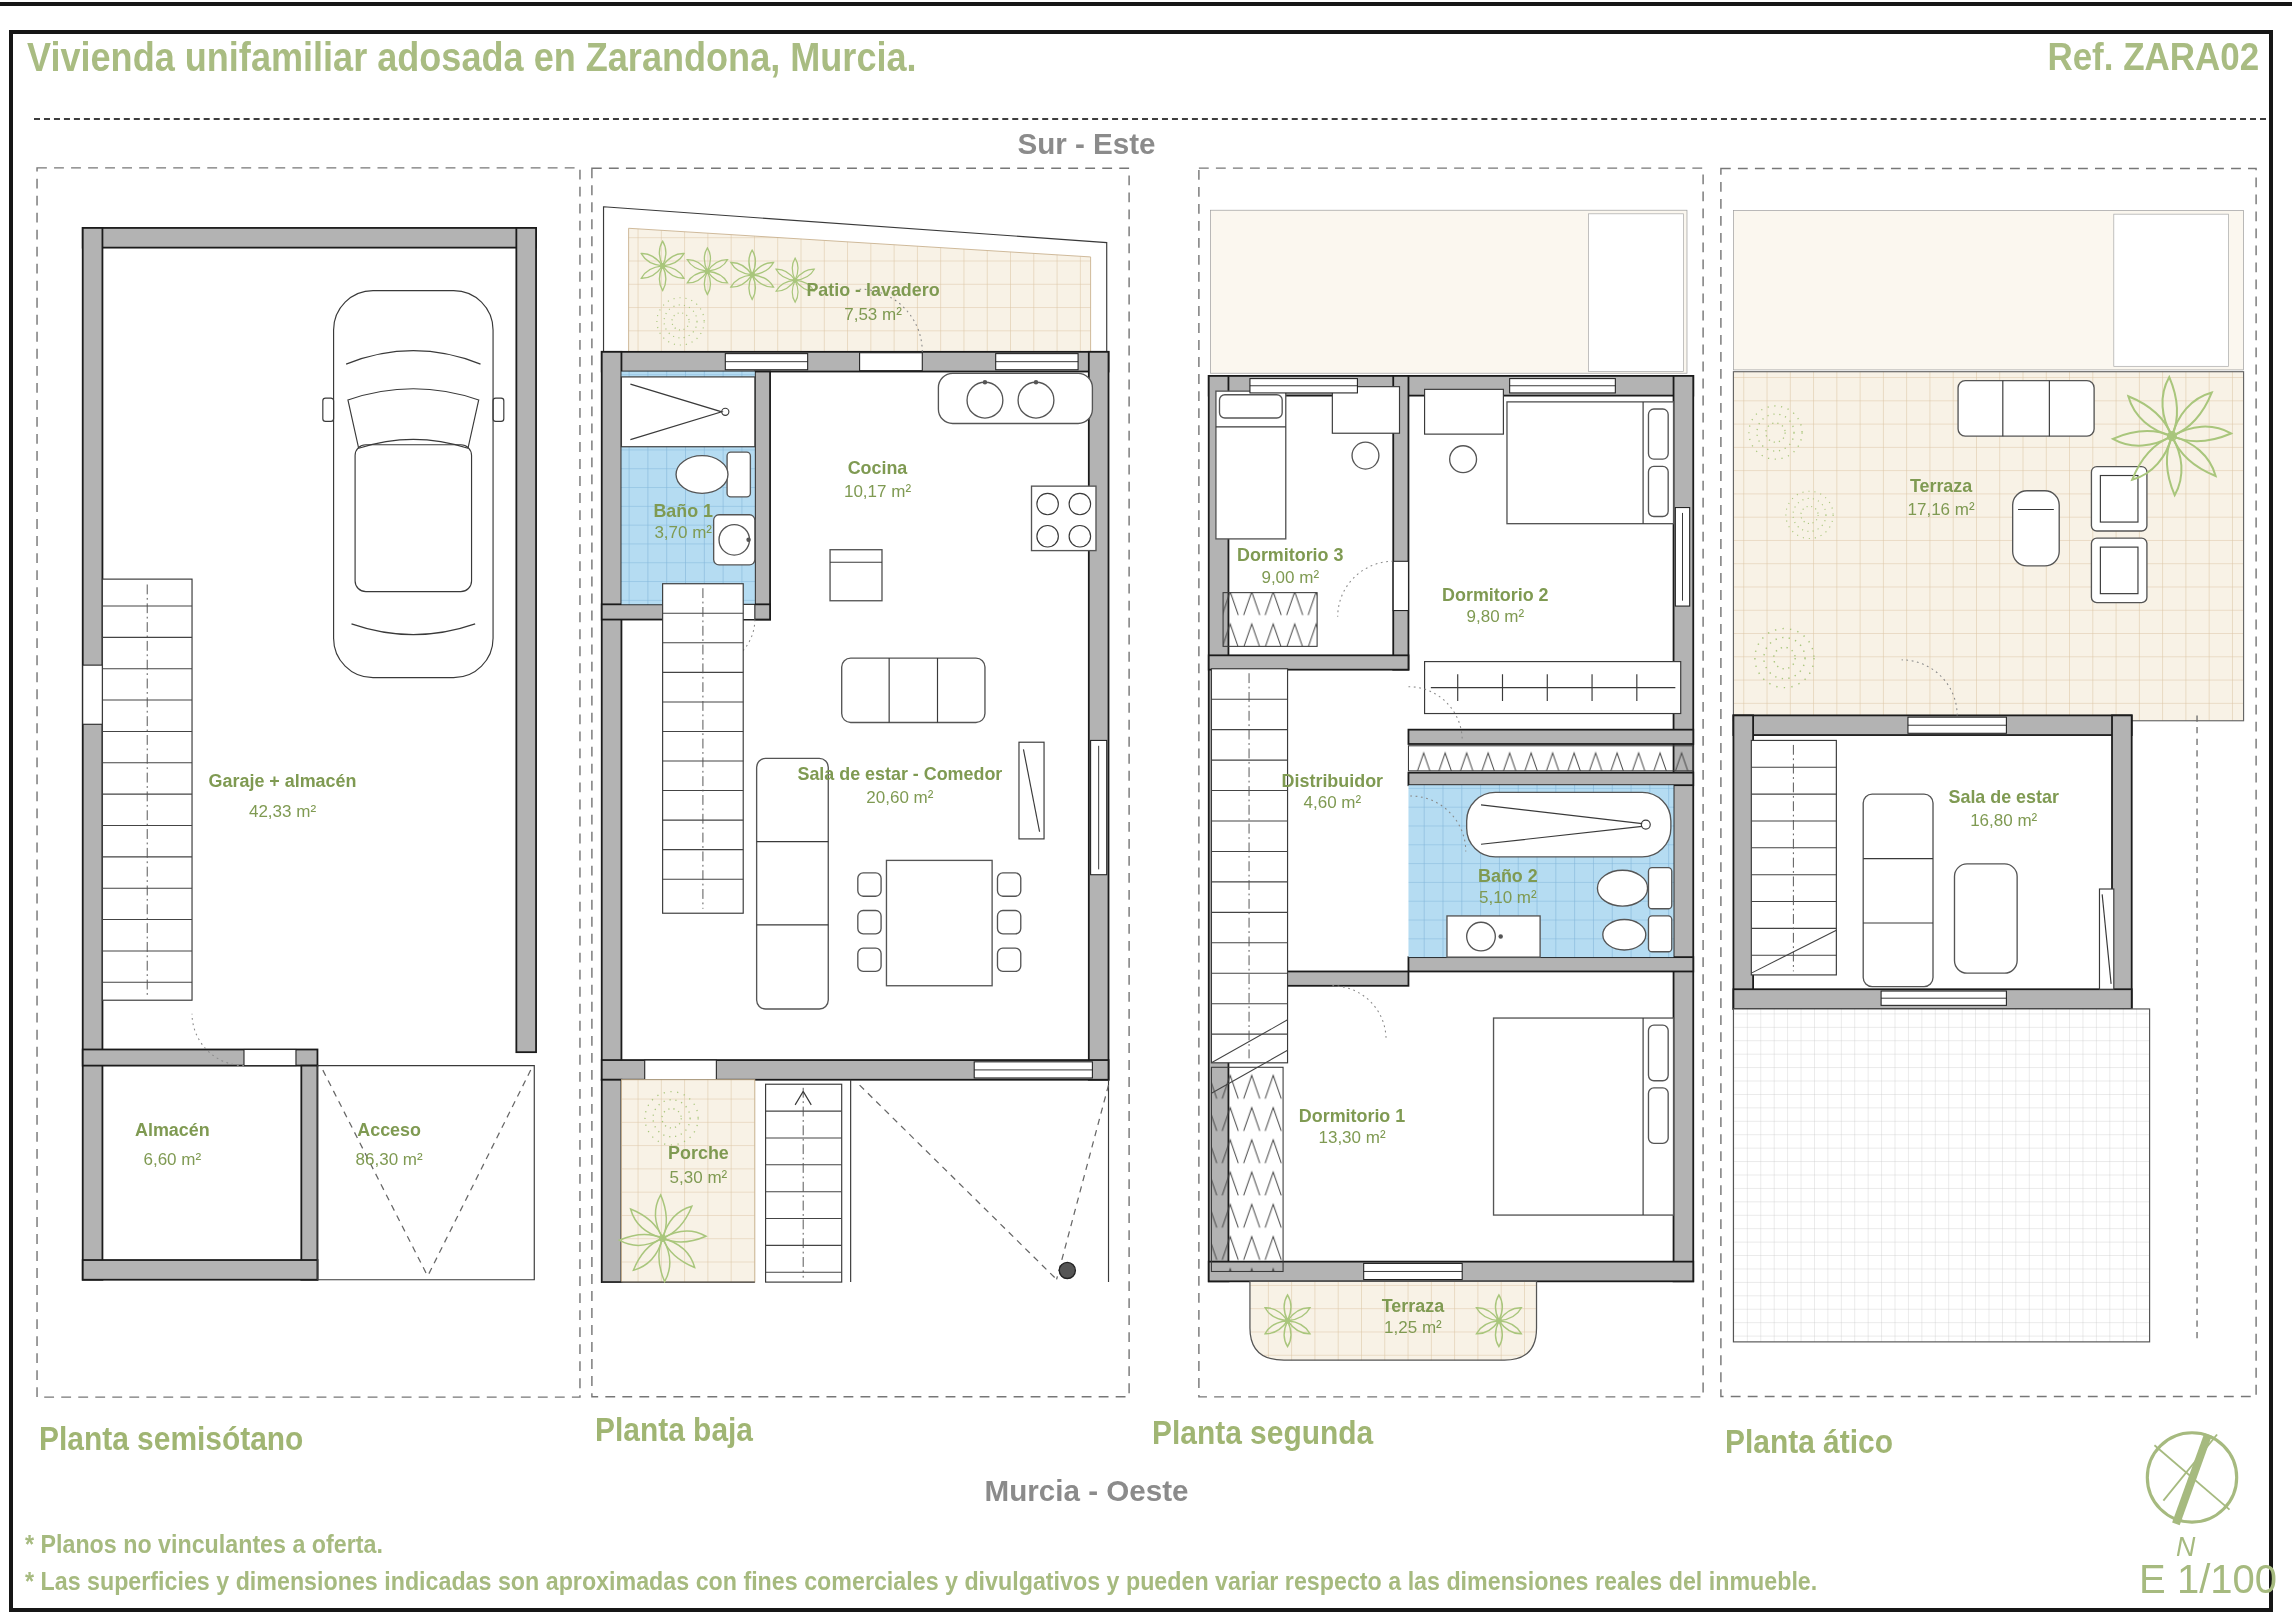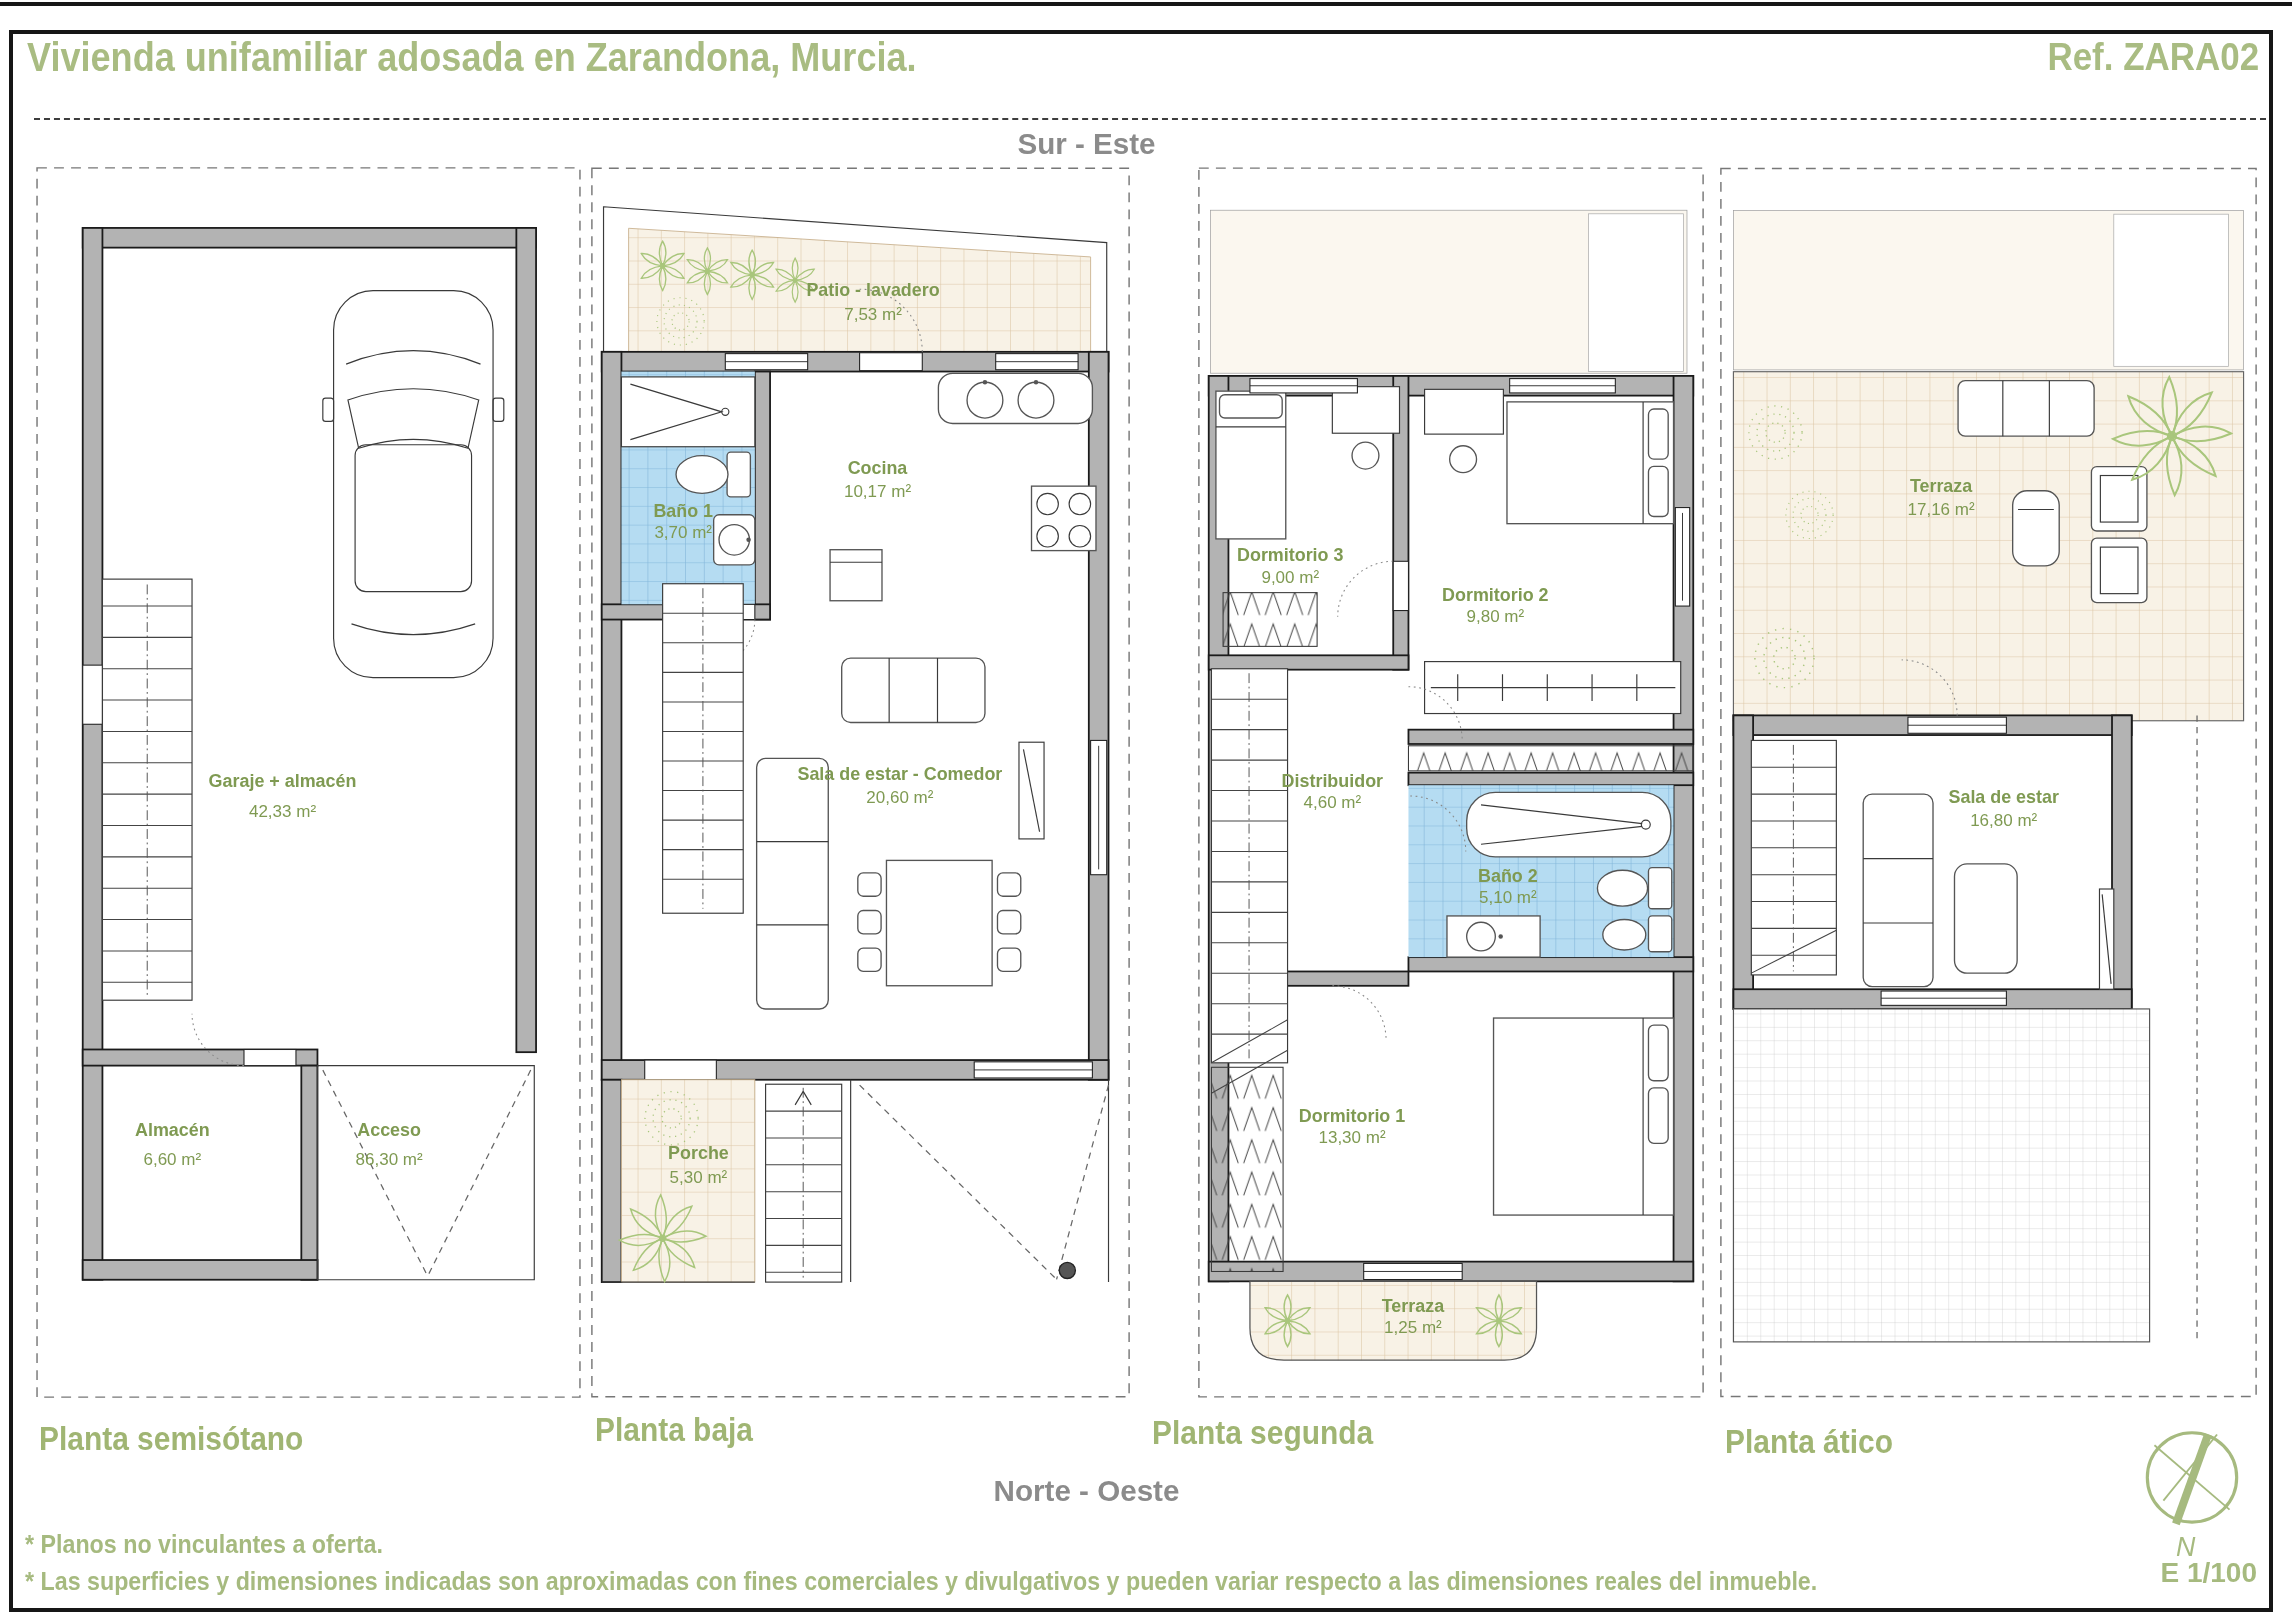--- a/index.html
+++ b/index.html
@@ -12,21 +12,21 @@
          transform:scaleX(.88);transform-origin:left top;white-space:nowrap}
   .ref{position:absolute;right:34px;top:36px;font-size:38px;font-weight:bold;color:#a9bc82;
        transform:scaleX(.92);transform-origin:right top;white-space:nowrap}
   .sep{position:absolute;left:34px;top:118px;width:2232px;border-top:2.7px dashed #3d3d3d}
   .dirlabel{position:absolute;left:0;width:2173px;text-align:center;
             font-size:29.6px;font-weight:bold;color:#8b8b8b}
   .plan-name{position:absolute;font-size:34px;font-weight:bold;color:#a0b573;
              transform:scaleX(.88);transform-origin:left top;white-space:nowrap}
   .footnotes{position:absolute;left:25px;top:1526px;font-size:25px;font-weight:bold;
              color:#a6ba7f;line-height:37px;transform:scaleX(.93);transform-origin:left top;white-space:nowrap}
-  .scale-label{position:absolute;right:36px;top:1557px;font-size:28px;font-weight:bold;color:#a6ba7f}
+  .scale-label{position:absolute;right:16px;top:1557px;font-size:40px;font-weight:normal;color:#a6ba7f}
   .plan-svg{position:absolute}
   
   .wall{fill:#b3b3b3;stroke:#1b1b1b;stroke-width:2}
   .thin{fill:none;stroke:#3a3a3a;stroke-width:1.3}
   .thinf{fill:#fff;stroke:#3a3a3a;stroke-width:1.3}
   .furn{fill:#fff;stroke:#555;stroke-width:1.5}
   .tread{fill:none;stroke:#444;stroke-width:1.2}
   .dash{fill:none;stroke:#666;stroke-width:1.4;stroke-dasharray:7 6}
   .dashdot{fill:none;stroke:#555;stroke-width:1.1;stroke-dasharray:11 4 2 4}
   .arc{fill:none;stroke:#8a8a8a;stroke-width:1.2;stroke-dasharray:2 4}
@@ -448,21 +448,21 @@
     <text class="rarea" x="247" y="388" text-anchor="middle">17,16 m²</text>
     <text class="rlabel" x="317" y="710" text-anchor="middle">Sala de estar</text>
     <text class="rarea" x="317" y="736" text-anchor="middle">16,80 m²</text>
   </svg>
 
   <div class="plan-name" style="left:39px;top:1419px">Planta semisótano</div>
   <div class="plan-name" style="left:595px;top:1410px">Planta baja</div>
   <div class="plan-name" style="left:1152px;top:1413px">Planta segunda</div>
   <div class="plan-name" style="left:1725px;top:1422px">Planta ático</div>
 
-  <div class="dirlabel" style="top:1474px">Norte - Oeste</div>
+  <div class="dirlabel" style="top:1474px">Murcia - Oeste</div>
 
   <div class="footnotes">
     <div>* Planos no vinculantes a oferta.</div>
     <div>* Las superficies y dimensiones indicadas son aproximadas con fines comerciales y divulgativos y pueden variar respecto a las dimensiones reales del inmueble.</div>
   </div>
 
   <svg style="position:absolute;left:2133px;top:1422px" width="118" height="143" viewBox="0 0 132 160">
     <circle cx="66" cy="62" r="50" fill="none" stroke="#a6ba7f" stroke-width="3.5"></circle>
     <path d="M24 26L108 98" stroke="#a6ba7f" stroke-width="2" fill="none"></path>
     <path d="M94 14L34 88" stroke="#a6ba7f" stroke-width="2" fill="none"></path>

